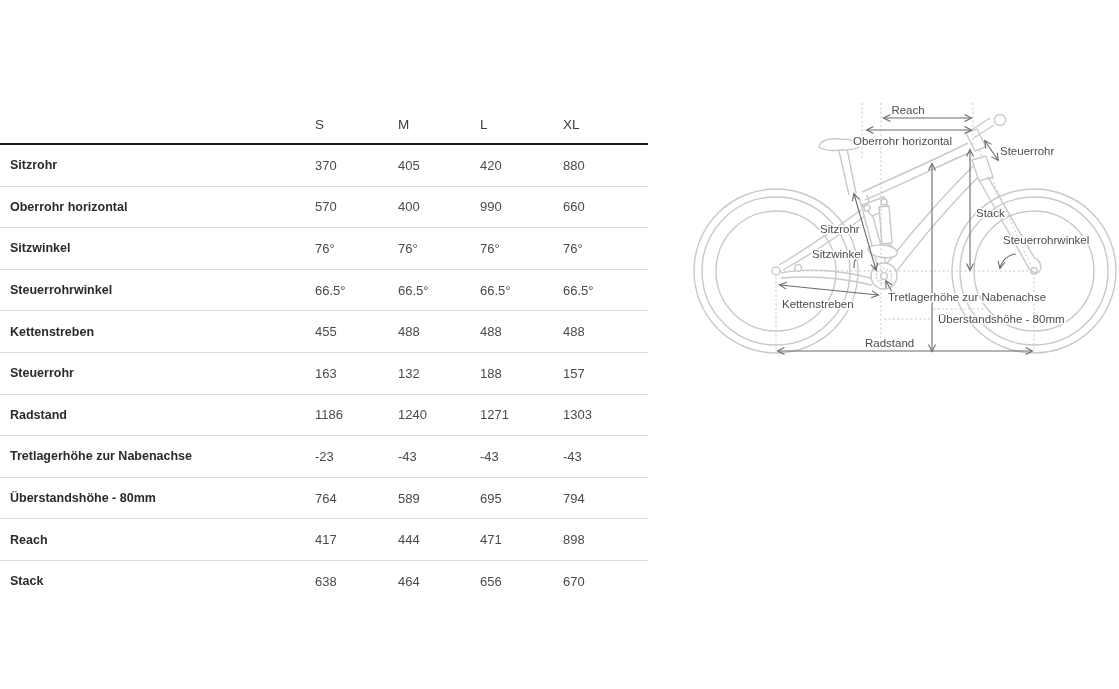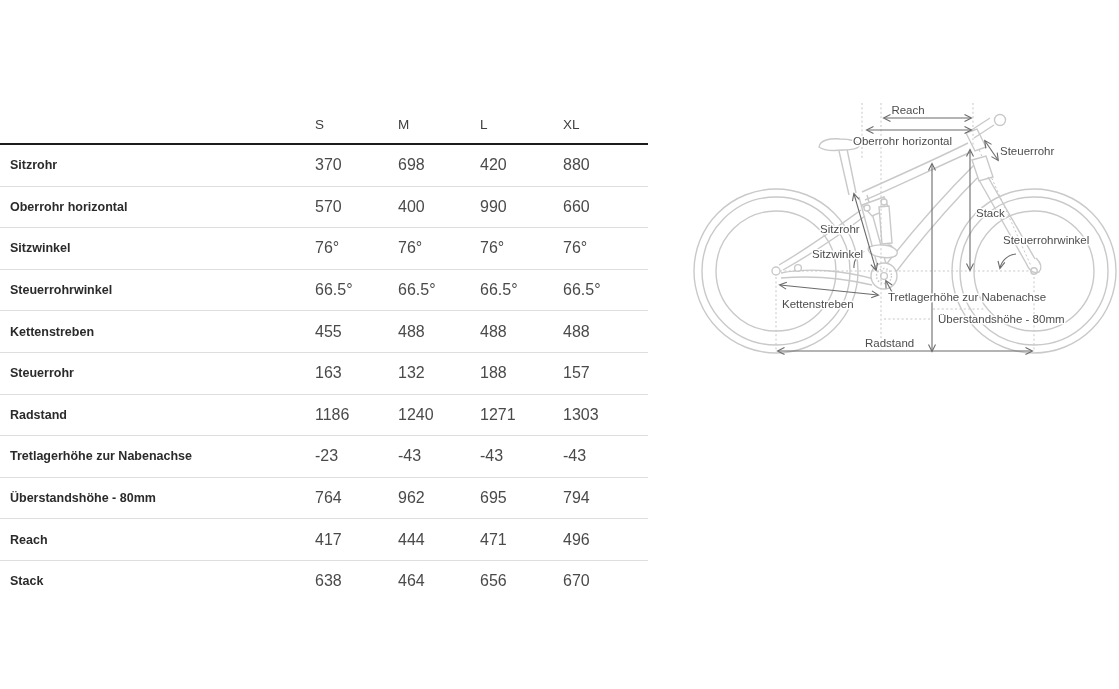--- a/index.html
+++ b/index.html
@@ -6,21 +6,21 @@
   body{width:1119px;height:689px;position:relative;font-family:"Liberation Sans",sans-serif;overflow:hidden;}
 
   
   .geo-table{position:absolute;left:0;top:105px;width:648px;}
   .grid-row{display:grid;grid-template-columns:315px 83px 82px 83px 85px;align-items:center;}
   .header-row{height:38px;border-bottom:2px solid #1c1c1c;}
   .header-cell{font-size:13.5px;color:#3f3f3f;}
   .data-row{height:40.6px;border-bottom:1px solid #dedede;}
   .data-row:last-child{border-bottom:none;}
   .row-label{font-weight:bold;font-size:12.5px;color:#2b2b2b;padding-left:10px;white-space:nowrap;}
-  .cell-value{font-size:16px;color:#4a4a4a;}
+  .cell-value{font-size:13px;color:#4a4a4a;}
 
   
   .diagram{position:absolute;left:680px;top:85px;}
   .diagram text{font-family:"Liberation Sans",sans-serif;font-size:11.5px;fill:#4d4d4d;
     paint-order:stroke;stroke:#ffffff;stroke-width:3px;stroke-linejoin:round;}
   .bike{stroke:#c9c9c9;fill:none;stroke-width:1.4;}
   .bikefill{stroke:#c9c9c9;fill:#ffffff;stroke-width:1.4;}
   .meas{stroke:#6b6b6b;fill:none;stroke-width:1.1;}
   .ref{stroke:#c7c7c7;fill:none;stroke-width:1;stroke-dasharray:2 2.4;}
 </style>
@@ -32,21 +32,21 @@
     <div class="header-cell"></div>
     <div class="header-cell">S</div>
     <div class="header-cell">M</div>
     <div class="header-cell">L</div>
     <div class="header-cell">XL</div>
   </div>
 
   <div class="grid-row data-row">
     <div class="row-label">Sitzrohr</div>
     <div class="cell-value">370</div>
-    <div class="cell-value">698</div>
+    <div class="cell-value">405</div>
     <div class="cell-value">420</div>
     <div class="cell-value">880</div>
   </div>
   <div class="grid-row data-row">
     <div class="row-label">Oberrohr horizontal</div>
     <div class="cell-value">570</div>
     <div class="cell-value">400</div>
     <div class="cell-value">990</div>
     <div class="cell-value">660</div>
   </div>
@@ -88,30 +88,30 @@
   <div class="grid-row data-row">
     <div class="row-label">Tretlagerhöhe zur Nabenachse</div>
     <div class="cell-value">-23</div>
     <div class="cell-value">-43</div>
     <div class="cell-value">-43</div>
     <div class="cell-value">-43</div>
   </div>
   <div class="grid-row data-row">
     <div class="row-label">Überstandshöhe - 80mm</div>
     <div class="cell-value">764</div>
-    <div class="cell-value">962</div>
+    <div class="cell-value">589</div>
     <div class="cell-value">695</div>
     <div class="cell-value">794</div>
   </div>
   <div class="grid-row data-row">
     <div class="row-label">Reach</div>
     <div class="cell-value">417</div>
     <div class="cell-value">444</div>
     <div class="cell-value">471</div>
-    <div class="cell-value">496</div>
+    <div class="cell-value">898</div>
   </div>
   <div class="grid-row data-row">
     <div class="row-label">Stack</div>
     <div class="cell-value">638</div>
     <div class="cell-value">464</div>
     <div class="cell-value">656</div>
     <div class="cell-value">670</div>
   </div>
 </div>
 

